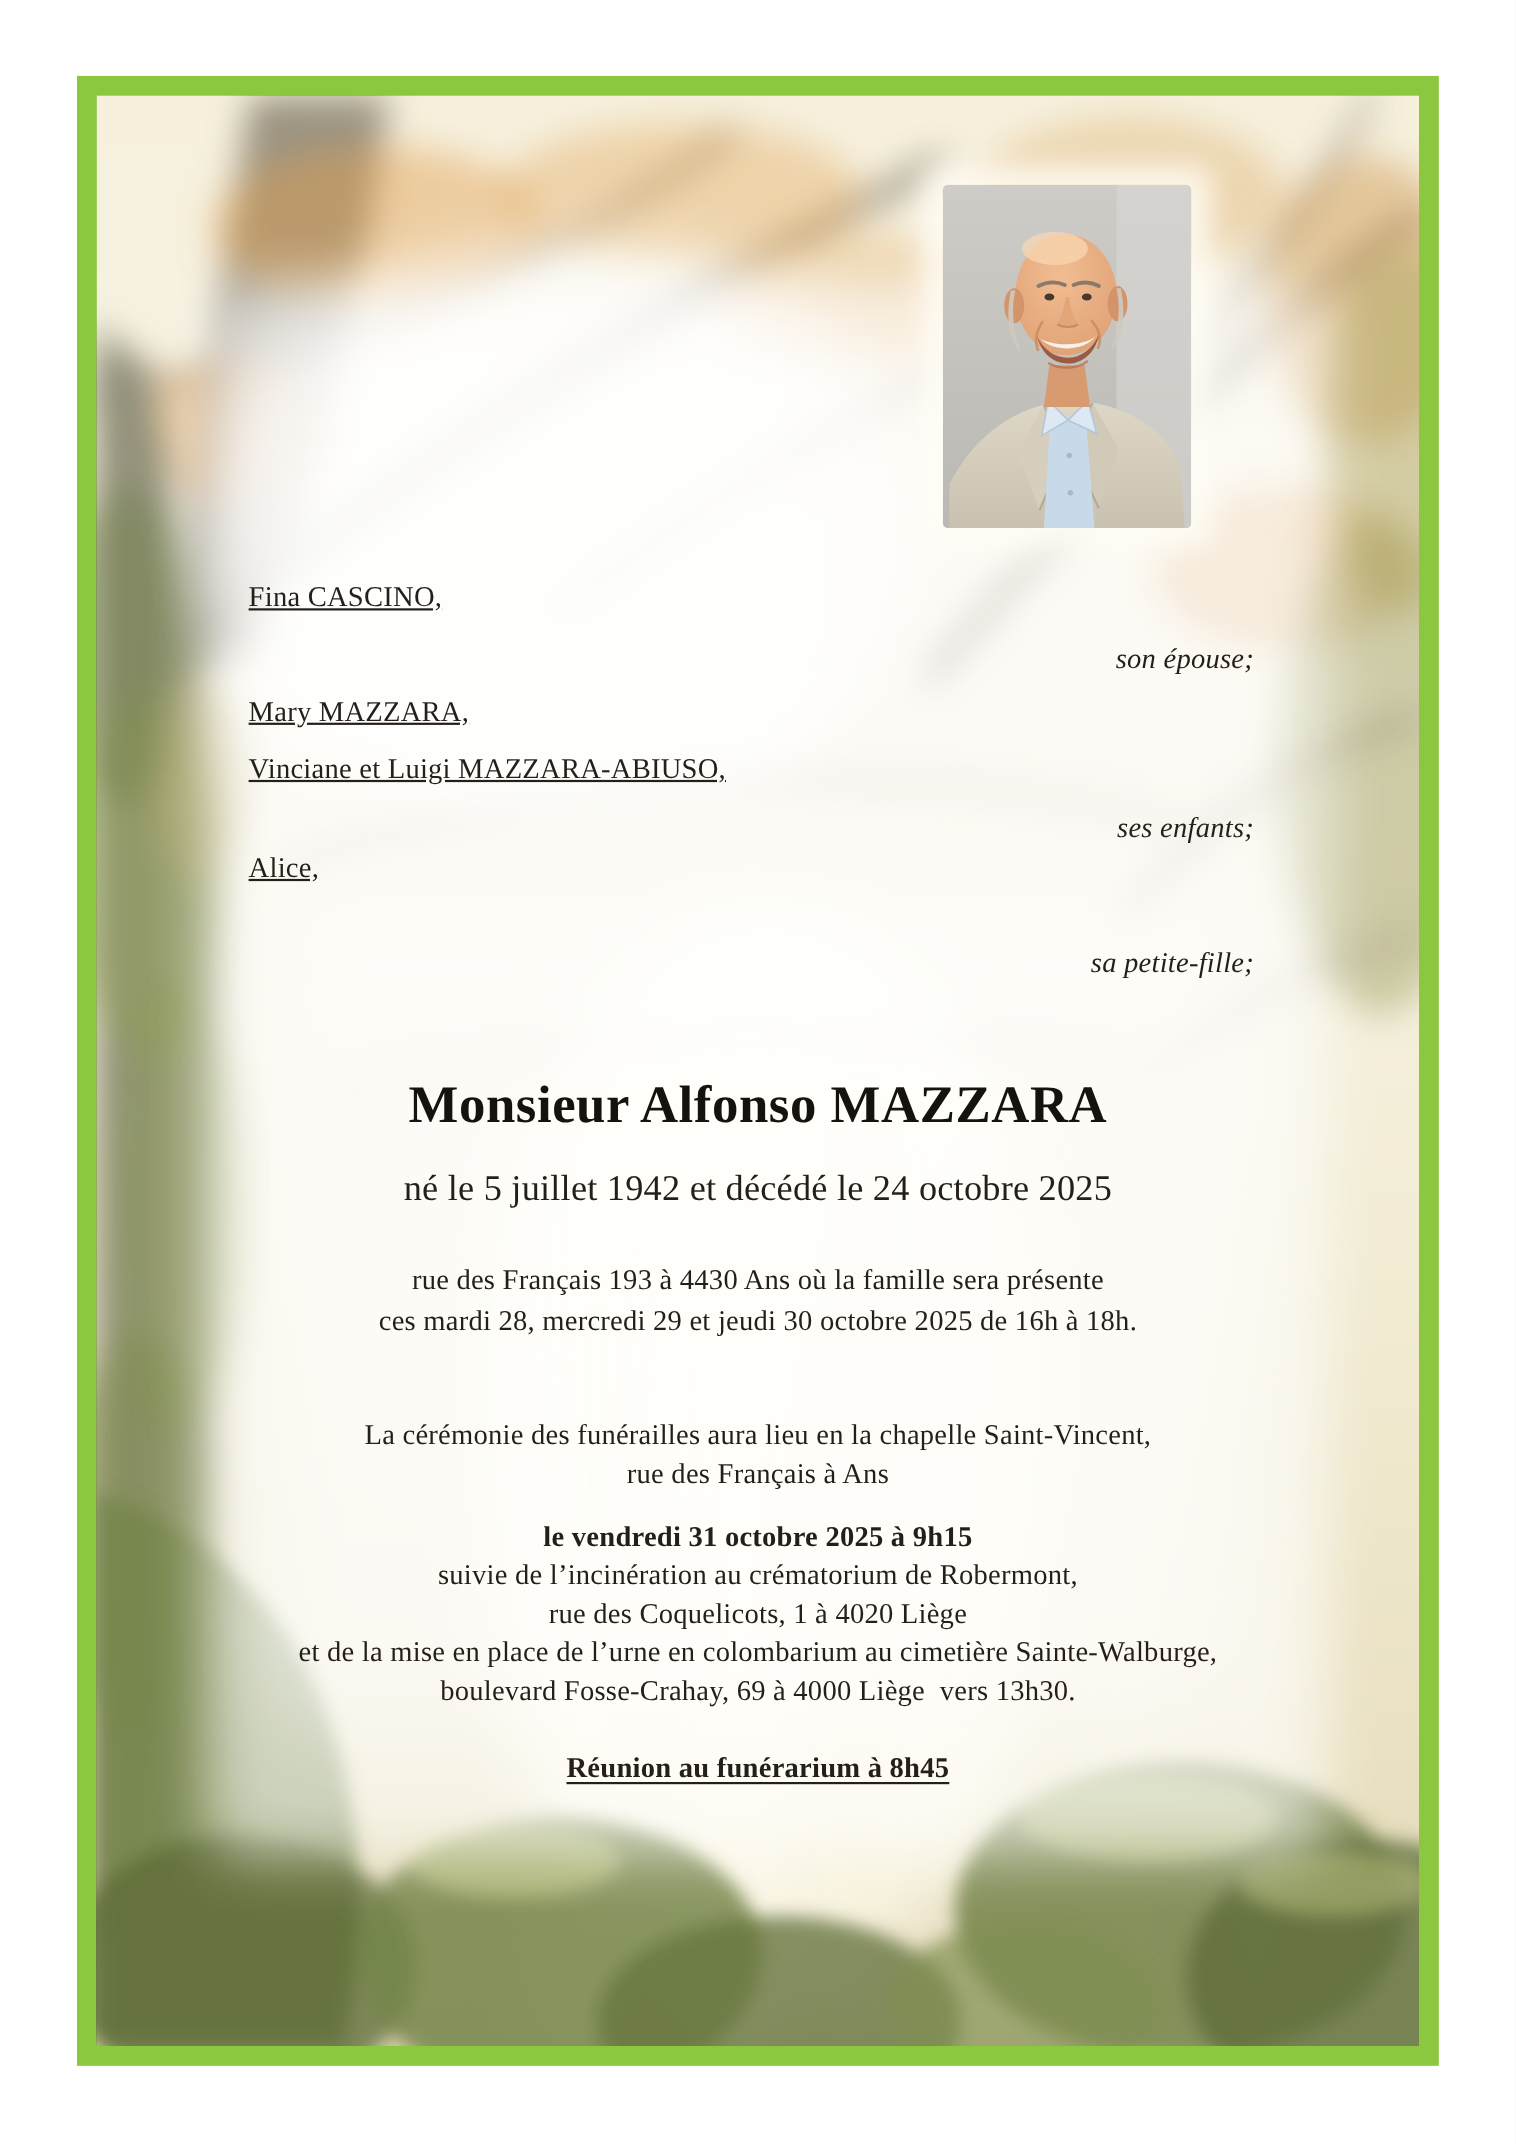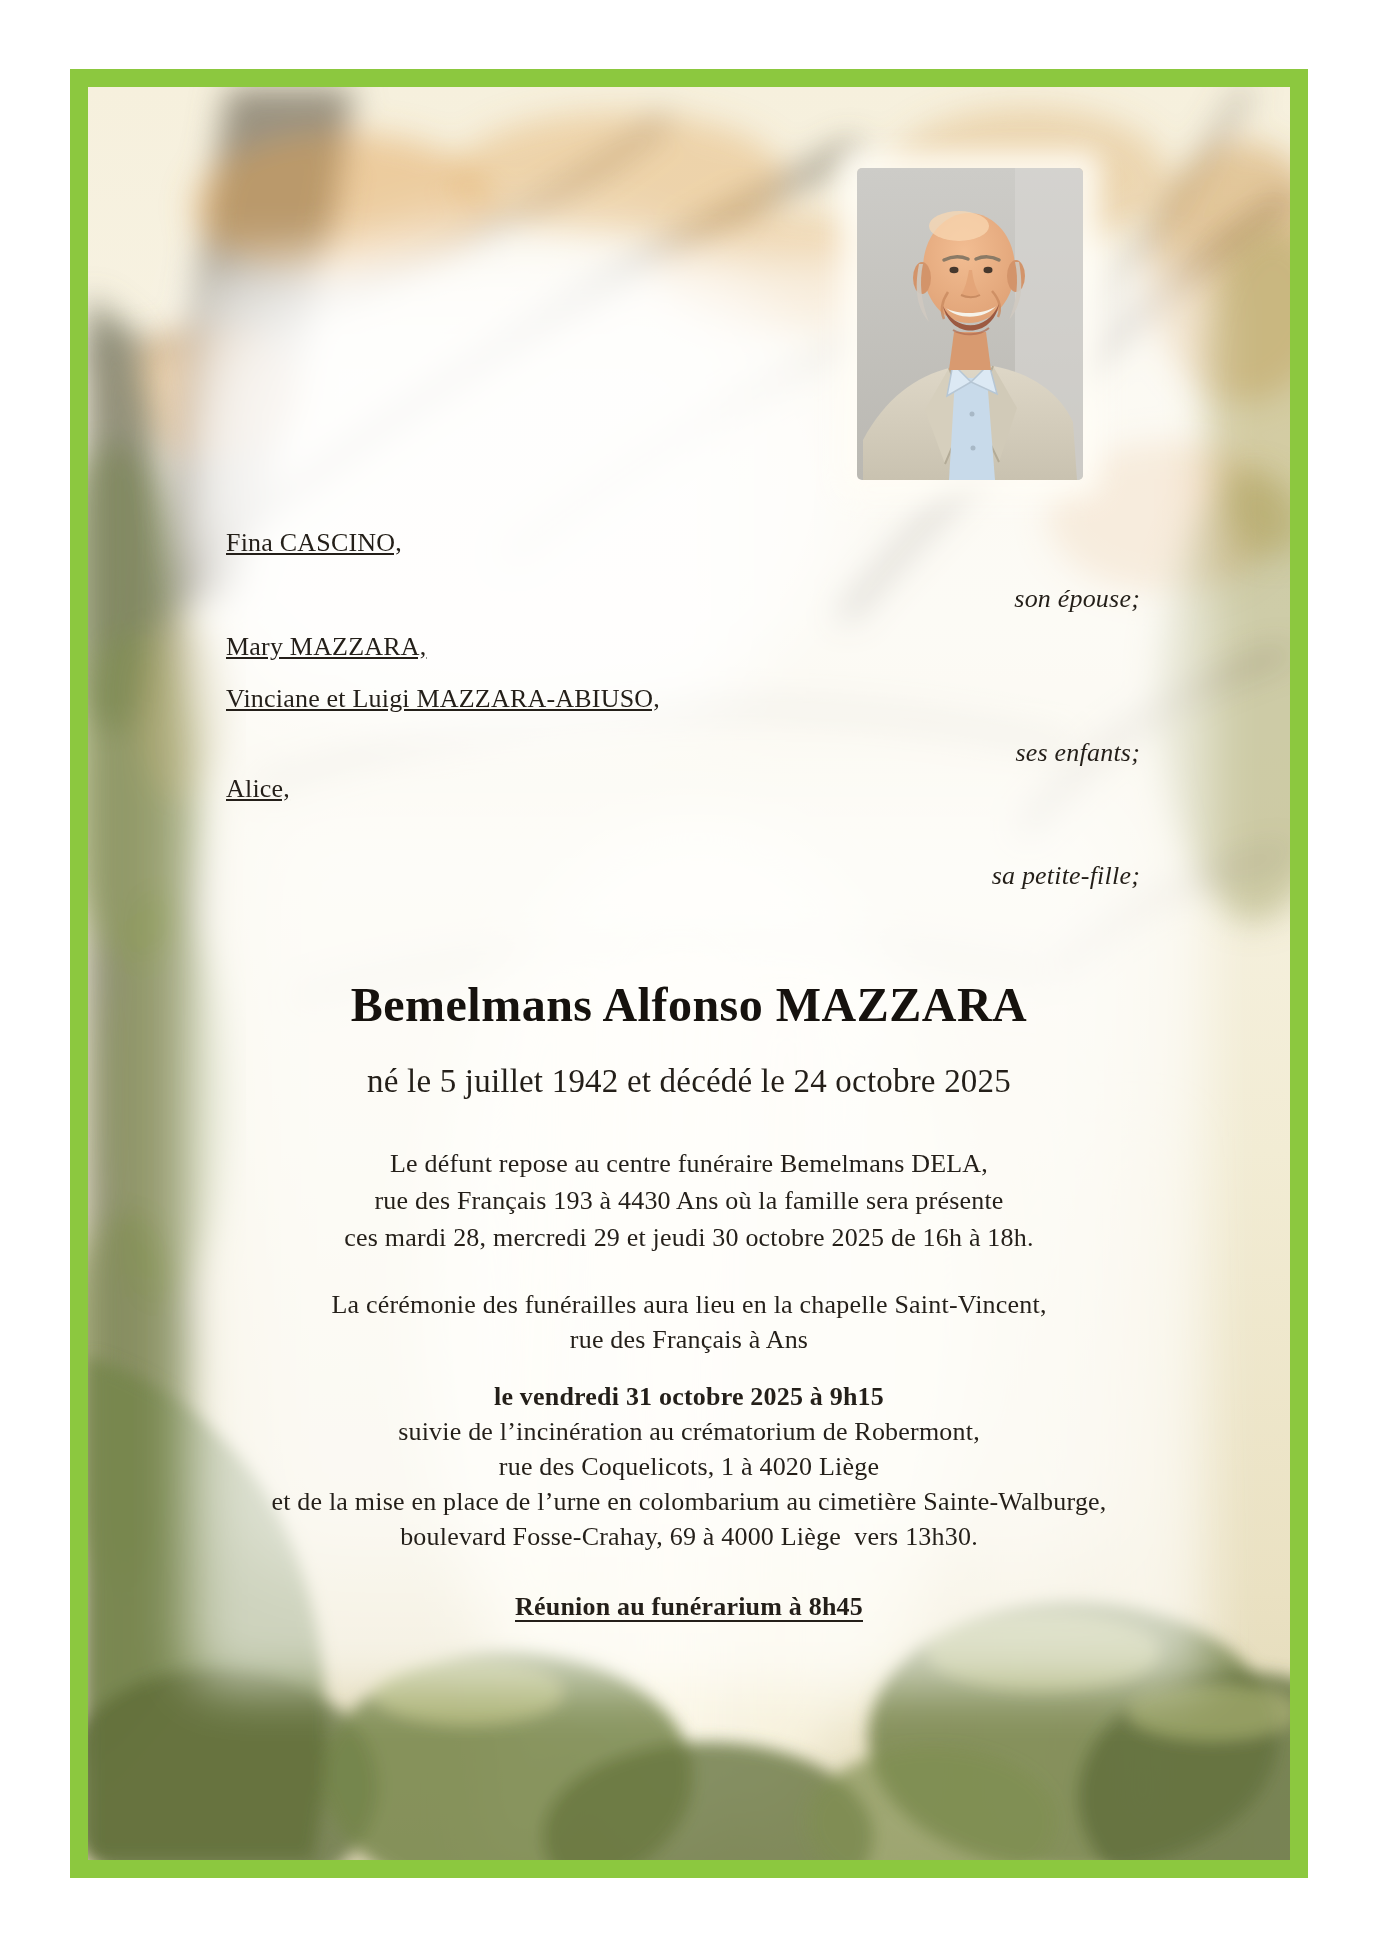--- a/index.html
+++ b/index.html
@@ -182,25 +182,24 @@
   </div>
 
   <div class="txt name" style="top:441px">Fina CASCINO,</div>
   <div class="txt rel" style="top:497px">son épouse;</div>
   <div class="txt name" style="top:545px">Mary MAZZARA,</div>
   <div class="txt name" style="top:597px">Vinciane et Luigi MAZZARA-ABIUSO,</div>
   <div class="txt rel" style="top:651px">ses enfants;</div>
   <div class="txt name" style="top:687px">Alice,</div>
   <div class="txt rel" style="top:774px">sa petite-fille;</div>
 
-  <div class="txt center title" style="top:890px">Bemelmans Alfonso MAZZARA</div>
+  <div class="txt center title" style="top:890px">Monsieur Alfonso MAZZARA</div>
   <div class="txt center dates" style="top:976px">né le 5 juillet 1942 et décédé le 24 octobre 2025</div>
 
   <div class="txt center para1" style="top:1058px">
-    <div>Le défunt repose au centre funéraire Bemelmans DELA,</div>
     <div>rue des Français 193 à 4430 Ans où la famille sera présente</div>
     <div>ces mardi 28, mercredi 29 et jeudi 30 octobre 2025 de 16h à 18h.</div>
   </div>
 
   <div class="txt center para2" style="top:1200px">
     <div>La cérémonie des funérailles aura lieu en la chapelle Saint-Vincent,</div>
     <div>rue des Français à Ans</div>
     <div class="bold">le vendredi 31 octobre 2025 à 9h15</div>
     <div>suivie de l’incinération au crématorium de Robermont,</div>
     <div>rue des Coquelicots, 1 à 4020 Liège</div>

